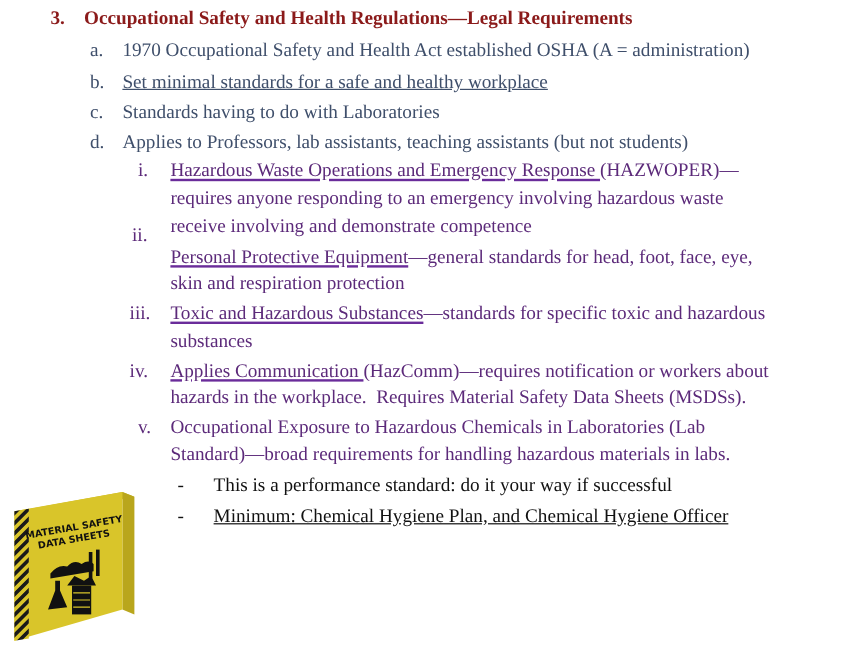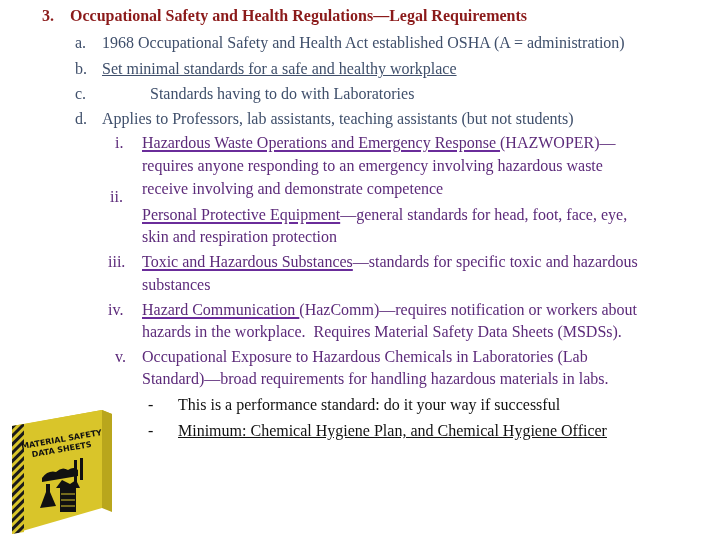--- a/index.html
+++ b/index.html
@@ -18,27 +18,27 @@
   </style>
 </head>
 <body>
 
 <div class="line red" style="top:6px; left:42px; font-weight:bold;">
   <span>3.</span>
 </div>
 <div class="line red" style="top:6px; left:70px; font-weight:bold;">Occupational Safety and Health Regulations—Legal Requirements</div>
 
 <div class="line slate marker" style="top:33px; left:75px;">a.</div>
-<div class="line slate" style="top:33px; left:102px;">1968 Occupational Safety and Health Act established OSHA (A = administration)</div>
+<div class="line slate" style="top:33px; left:102px;">1970 Occupational Safety and Health Act established OSHA (A = administration)</div>
 
 <div class="line slate marker" style="top:59px; left:75px;">b.</div>
 <div class="line slate" style="top:59px; left:102px;text-decoration:underline;">Set minimal standards for a safe and healthy workplace</div>
 
 <div class="line slate marker" style="top:84px; left:75px;">c.</div>
-<div class="line slate" style="top:84px; left:102px;margin-left:48px;">Standards having to do with Laboratories</div>
+<div class="line slate" style="top:84px; left:102px;">Standards having to do with Laboratories</div>
 
 <div class="line slate marker" style="top:109px; left:75px;">d.</div>
 <div class="line slate" style="top:109px; left:102px;">Applies to Professors, lab assistants, teaching assistants (but not students)</div>
 
 <div class="line purple" style="top:133px; left:115px;">i.</div>
 <div class="line purple" style="top:133px; left:142px;">
   <span class="u">Hazardous Waste Operations and Emergency Response </span><span>(HAZWOPER)—</span>
 </div>
 <div class="line purple" style="top:156px; left:142px;">requires anyone responding to an emergency involving hazardous waste</div>
 <div class="line purple" style="top:179px; left:142px;">receive involving and demonstrate competence</div>
@@ -50,21 +50,21 @@
 <div class="line purple" style="top:227px; left:142px;">skin and respiration protection</div>
 
 <div class="line purple" style="top:252px; left:108px;">iii.</div>
 <div class="line purple" style="top:252px; left:142px;">
   <span class="u">Toxic and Hazardous Substances</span><span>—standards for specific toxic and hazardous</span>
 </div>
 <div class="line purple" style="top:275px; left:142px;text-align:center;">substances</div>
 
 <div class="line purple" style="top:300px; left:108px;">iv.</div>
 <div class="line purple" style="top:300px; left:142px;">
-  <span class="u">Hazard Communication </span><span>(HazComm)—requires notification or workers about</span>
+  <span class="u">Applies Communication </span><span>(HazComm)—requires notification or workers about</span>
 </div>
 <div class="line purple" style="top:322px; left:142px; white-space:pre;">hazards in the workplace.  Requires Material Safety Data Sheets (MSDSs).</div>
 
 <div class="line purple" style="top:347px; left:115px;">v.</div>
 <div class="line purple" style="top:347px; left:142px;">Occupational Exposure to Hazardous Chemicals in Laboratories (Lab</div>
 <div class="line purple" style="top:369px; left:142px;">Standard)—broad requirements for handling hazardous materials in labs.</div>
 
 <div class="line black" style="top:395px; left:148px;">-</div>
 <div class="line black" style="top:395px; left:178px;">This is a performance standard: do it your way if successful</div>
 <div class="line black" style="top:421px; left:148px;">-</div>

